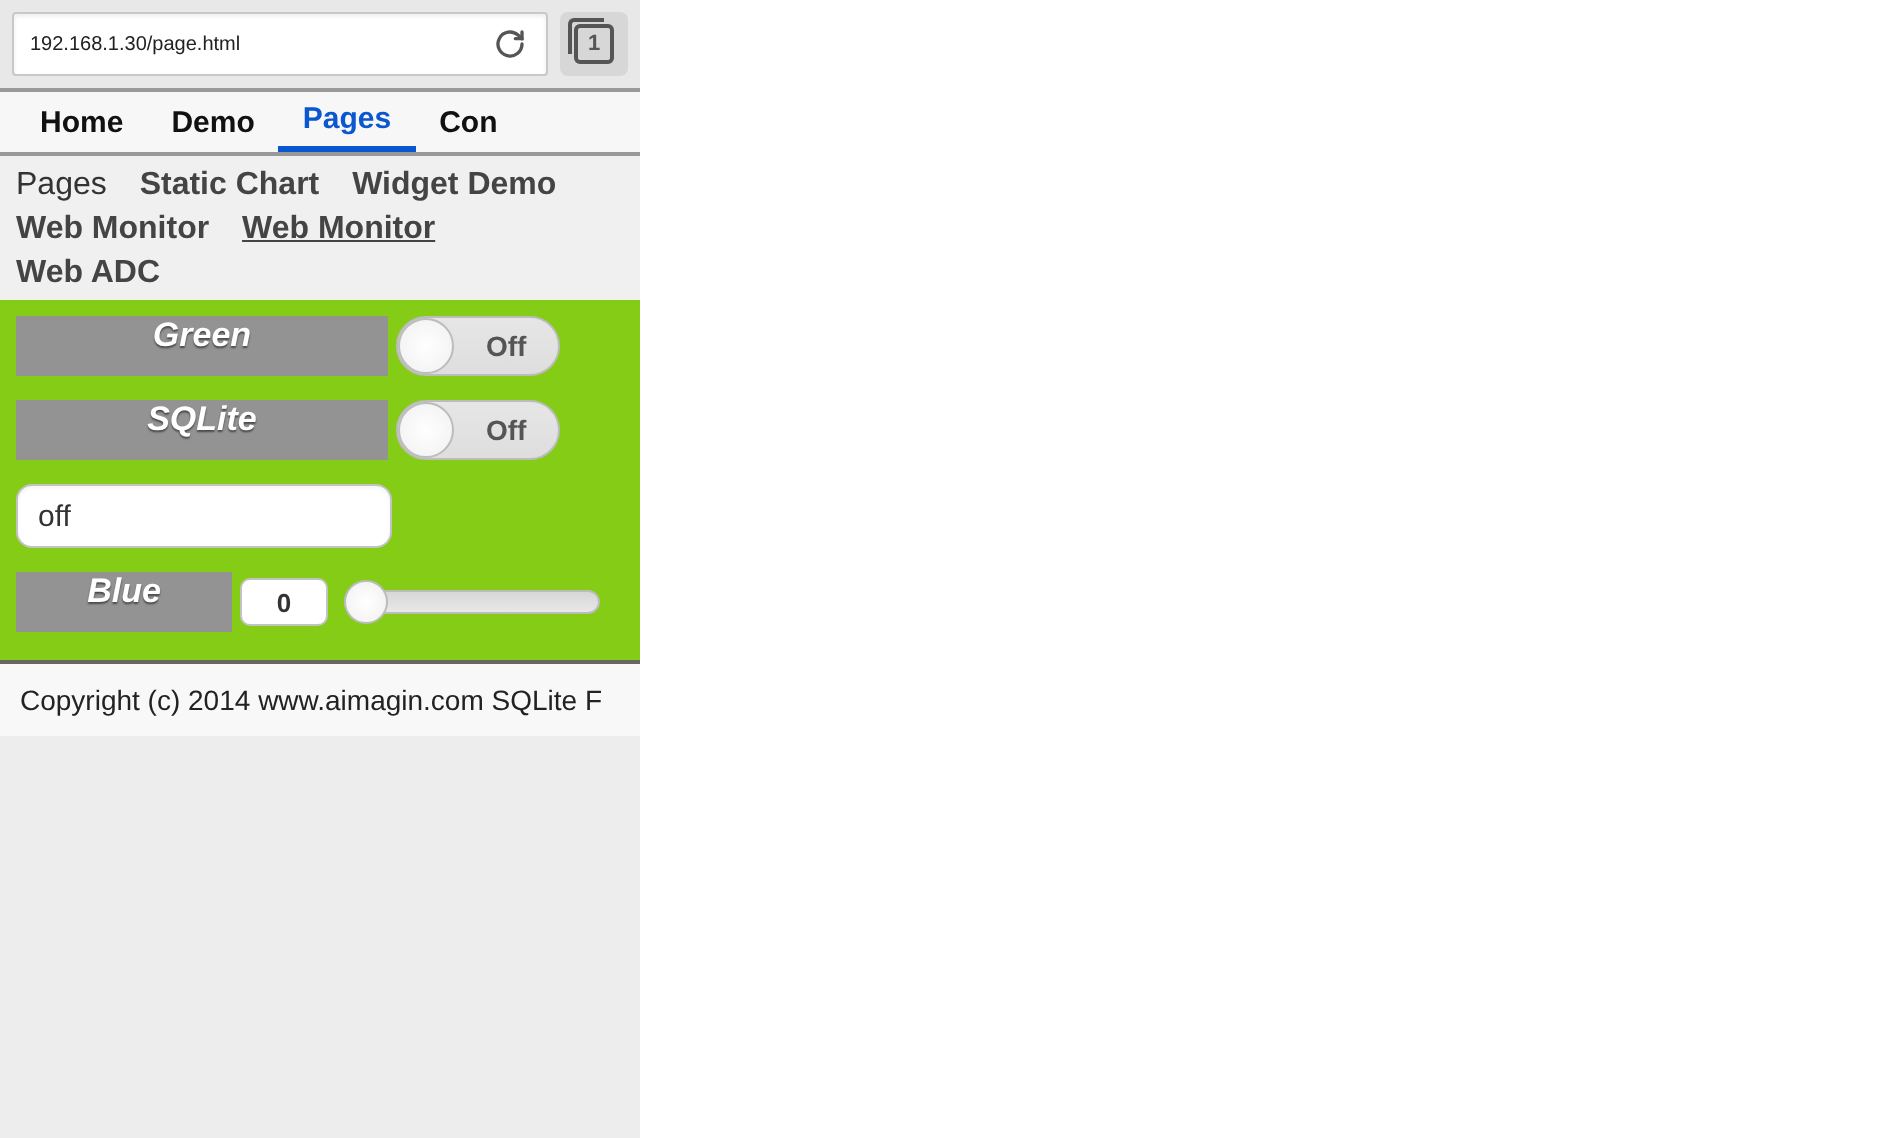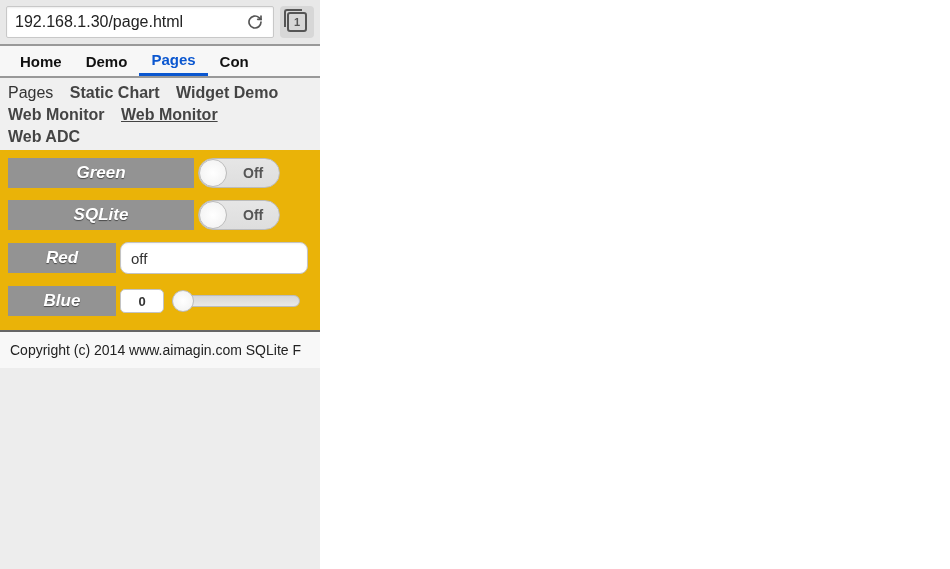--- a/index.html
+++ b/index.html
@@ -1,37 +1,37 @@
 <!DOCTYPE html>
 <html><head>
 <meta charset="utf-8">
 <style>
 * { box-sizing: border-box; margin: 0; padding: 0; }
 body { font-family: Arial, Helvetica, sans-serif; background: #fff; width: 950px; height: 569px; overflow: hidden; }
 .viewport { width: 320px; height: 569px; background: #ededed; position: relative; }
 .chrome-bar { display: flex; align-items: center; padding: 6px 6px; gap: 6px; background: #e8e8e8; }
 .url-box { flex: 1; display: flex; align-items: center; background: #fff; border: 1px solid #c8c8c8; border-radius: 2px; height: 32px; padding: 0 8px; box-shadow: inset 0 1px 2px rgba(0,0,0,.08); }
-.url-text { flex: 1; font-size: 16px; color: #222; }
+.url-text { flex: 1; font-size: 10px; color: #222; }
 .reload { width: 20px; height: 20px; display: inline-flex; align-items: center; justify-content: center; color: #555; }
 .tabs-square { width: 34px; height: 32px; background: #d7d7d7; border-radius: 4px; display: flex; align-items: center; justify-content: center; }
 .tabs-inner { width: 20px; height: 20px; border: 2px solid #555; border-radius: 3px; position: relative; display: flex; align-items: center; justify-content: center; font-size: 11px; font-weight: bold; color: #555; }
 .tabs-inner::before { content: ""; position: absolute; top: -5px; left: -5px; width: 16px; height: 16px; border-top: 2px solid #555; border-left: 2px solid #555; border-radius: 3px 0 0 0; }
 
-.page-area { background: #eab308; }
+.page-area { background: #84cc16; }
 .nav-bar { display: flex; align-items: center; padding: 0 8px; height: 34px; background: #f7f7f7; border-bottom: 2px solid #999; border-top: 2px solid #999; overflow: hidden; }
 .nav-item { font-size: 15px; font-weight: bold; color: #111; padding: 0 12px; height: 100%; display: flex; align-items: center; white-space: nowrap; cursor: pointer; }
 .nav-item.active { color: #0b57d0; border-bottom: 3px solid #0b57d0; }
 .subnav-row { background: #f0f0f0; padding: 4px 8px 2px; font-size: 16px; line-height: 22px; }
 .subnav-row .sn { color: #444; font-weight: bold; margin-right: 12px; cursor: pointer; display: inline-block; }
 .subnav-row .sn.plain { font-weight: normal; color: #333; cursor: default; }
 .subnav-row .sn.active { text-decoration: underline; }
 
 .controls { padding: 8px 8px 10px; display: flex; flex-direction: column; gap: 12px; }
 .row { display: flex; align-items: center; gap: 4px; }
-.label-box { width: 186px; height: 30px; background: #939393; display: flex; align-items: center; justify-content: center; }
+.label-box { width: 186px; height: 30px; background: #939393; display: flex; align-items: flex-start; justify-content: center; }
 .label-box.sm { width: 108px; }
 .label-text { font-style: italic; font-weight: bold; font-size: 17px; color: #fff; text-shadow: 0 1px 1px rgba(0,0,0,.5); }
 
 .toggle { width: 82px; height: 30px; background: linear-gradient(#e6e6e6,#dedede); border: 1px solid #bcbcbc; border-radius: 16px; position: relative; display: flex; align-items: center; cursor: pointer; }
 .toggle-knob { width: 28px; height: 28px; background: radial-gradient(#fff,#f0f0f0); border: 1px solid #bcbcbc; border-radius: 50%; position: absolute; left: 0; }
 .toggle-text { font-size: 14px; font-weight: bold; color: #555; margin-left: 44px; }
 
 .select-box { flex: 1; max-width: 188px; height: 32px; background: #fff; border: 1px solid #c3c3c3; border-radius: 8px; display: flex; align-items: center; padding: 0 10px; font-size: 15px; color: #333; box-shadow: inset 0 1px 2px rgba(0,0,0,.05); cursor: pointer; }
 
 .num-box { width: 44px; height: 24px; background: #fff; border: 1px solid #c3c3c3; border-radius: 5px; display: flex; align-items: center; justify-content: center; font-size: 13px; font-weight: bold; color: #333; }
@@ -98,23 +98,20 @@
         <div class="label-box">
           <span class="label-text">SQLite</span>
         </div>
         <div class="toggle">
           <div class="toggle-knob"></div>
           <span class="toggle-text">Off</span>
         </div>
       </div>
 
       <div class="row">
-        <div class="label-box sm">
-          <span class="label-text">Red</span>
-        </div>
         <div class="select-box">
           <span>off</span>
         </div>
       </div>
 
       <div class="row">
         <div class="label-box sm">
           <span class="label-text">Blue</span>
         </div>
         <div class="num-box">0</div>

